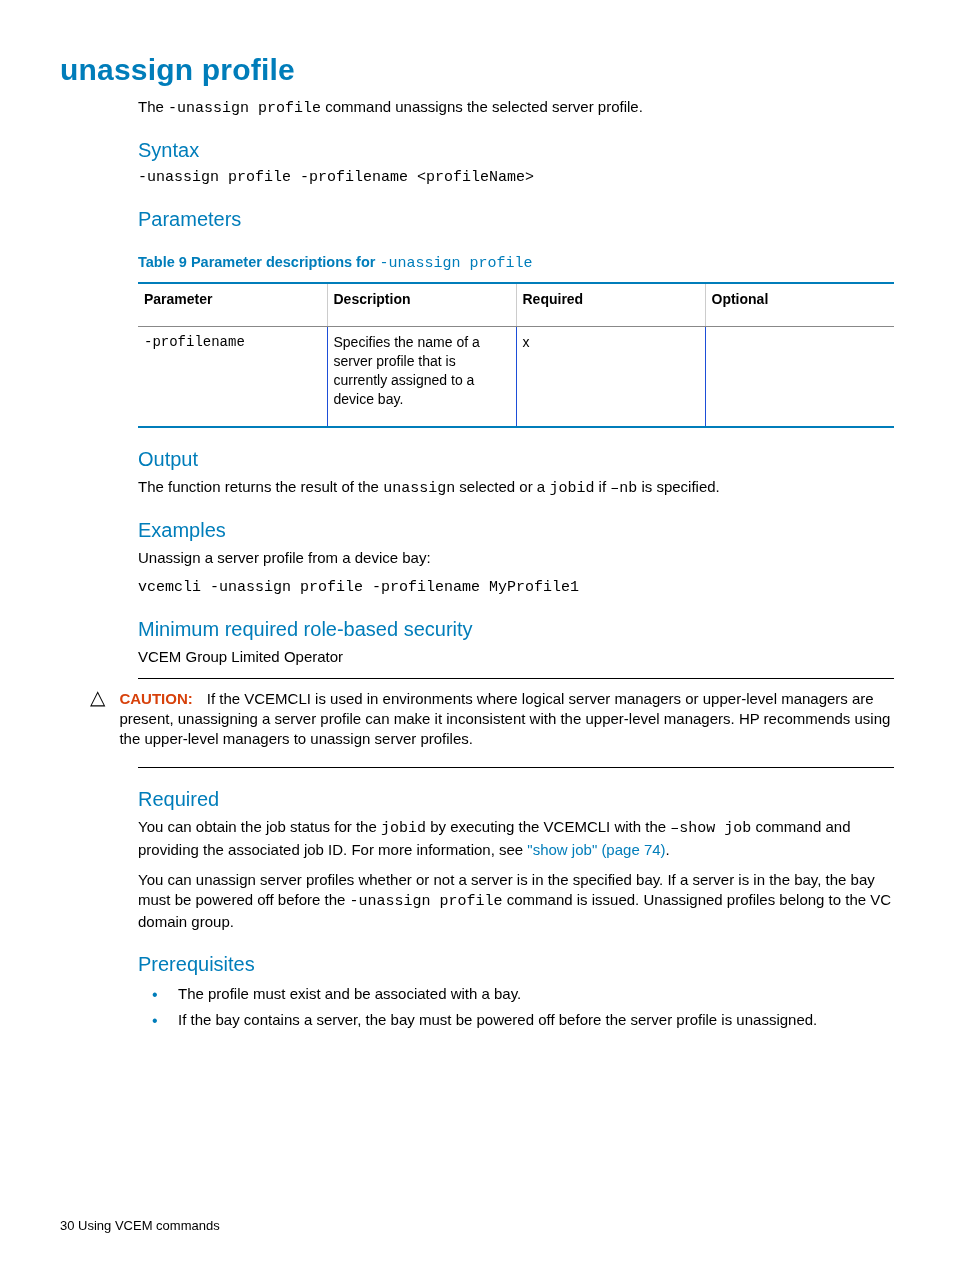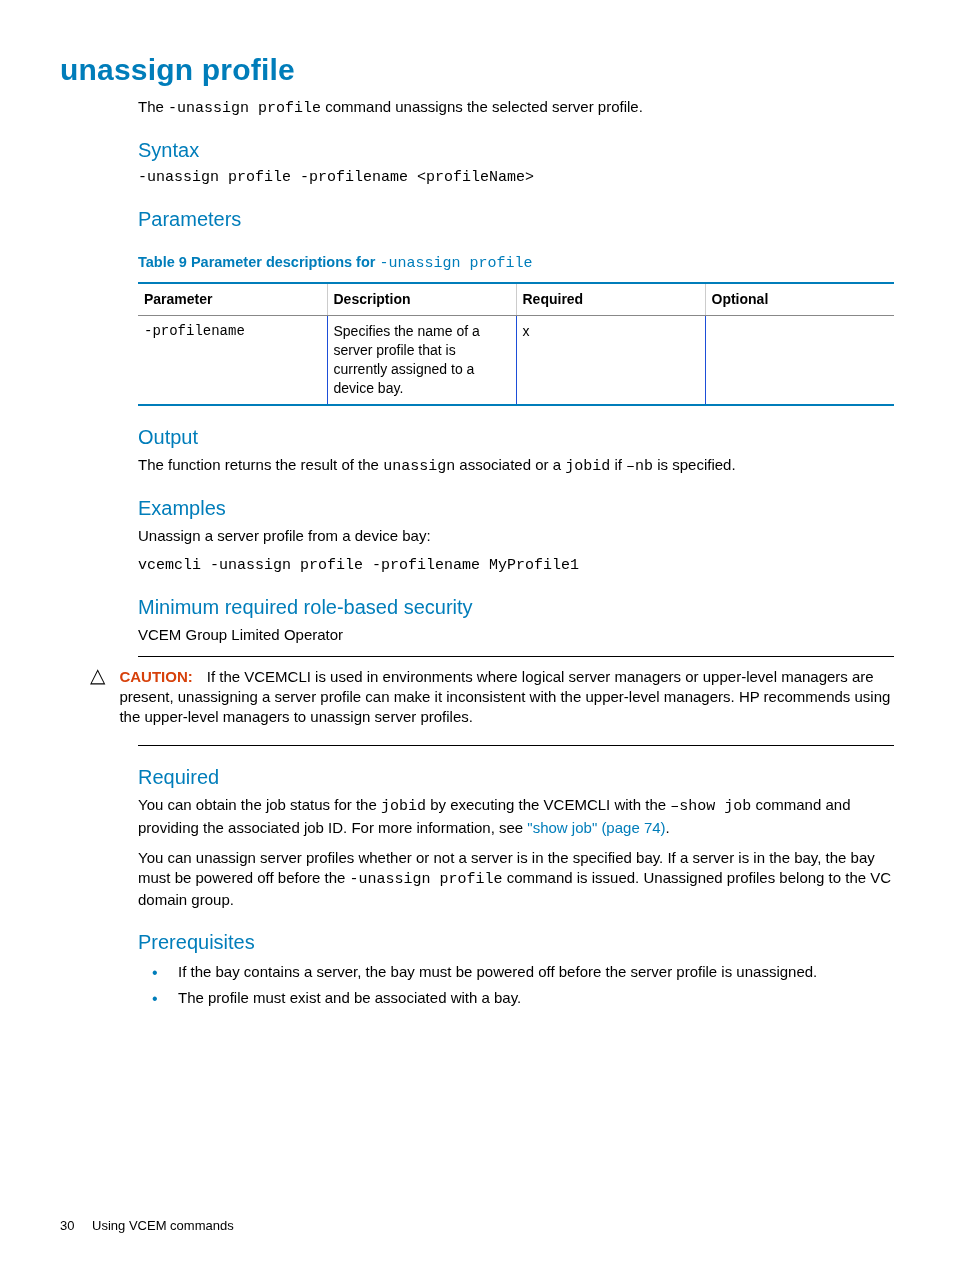--- a/index.html
+++ b/index.html
@@ -44,21 +44,21 @@
   .table-caption .mono { font-weight: 400; font-size: 15px;}
   table.param {
     border-collapse: collapse;
     width: 100%;
     border-top: 2px solid var(--hp-blue);
     border-bottom: 2px solid var(--hp-blue);
     font-size: 14px;
   }
   table.param th, table.param td {
     text-align: left;
-    padding: 6px 8px 6px 6px;
+    padding: 6px 8px 17px 6px;
     vertical-align: top;
   }
   table.param th {
     border-bottom: 1px solid #888;
     border-right: 1px solid #ccc;
     font-weight: 700;
   }
   table.param td {
     border-right: 1px solid #1d4ed8;
   }
@@ -99,21 +99,21 @@
     position: absolute;
     left: -26px;
     font-size: 16px;
   }
   .footer {
     position: absolute;
     bottom: 36px;
     left: 60px;
     font-size: 13px;
   }
-  .footer .pnum { margin-right: 14px; }
+  .footer .pnum { margin-right: 0; }
 </style>
 </head>
 <body>
 
 <h1 class="page-title">unassign profile</h1>
 
 <div class="body-indent">
   <p>
     <span>The </span><span class="mono">-unassign profile</span><span> command unassigns the selected server profile.</span>
   </p>
@@ -146,21 +146,21 @@
         <td class="mono">-profilename</td>
         <td>Specifies the name of a server profile that is currently assigned to a device bay.</td>
         <td>x</td>
         <td></td>
       </tr>
     </tbody>
   </table>
 
   <h2 class="section">Output</h2>
   <p>
-    <span>The function returns the result of the </span><span class="mono">unassign</span><span> associated or a </span><span class="mono">jobid</span><span> if </span><span class="mono">–nb</span><span> is specified.</span>
+    <span>The function returns the result of the </span><span class="mono">unassign</span><span> selected or a </span><span class="mono">jobid</span><span> if </span><span class="mono">–nb</span><span> is specified.</span>
   </p>
 
   <h2 class="section">Examples</h2>
   <p>Unassign a server profile from a device bay:</p>
   <p class="mono">vcemcli -unassign profile -profilename MyProfile1</p>
 
   <h2 class="section">Minimum required role-based security</h2>
   <p>VCEM Group Limited Operator</p>
 
   <hr class="rule">
@@ -181,21 +181,21 @@
   <h2 class="section">Required</h2>
   <p>
     <span>You can obtain the job status for the </span><span class="mono">jobid</span><span> by executing the VCEMCLI with the </span><span class="mono">–show job</span><span> command and providing the associated job ID. For more information, see </span><a href="#" class="xref">"show job" (page 74)</a><span>.</span>
   </p>
   <p>
     <span>You can unassign server profiles whether or not a server is in the specified bay. If a server is in the bay, the bay must be powered off before the </span><span class="mono">-unassign profile</span><span> command is issued. Unassigned profiles belong to the VC domain group.</span>
   </p>
 
   <h2 class="section">Prerequisites</h2>
   <ul class="bullets">
+    <li>The profile must exist and be associated with a bay.</li>
     <li>If the bay contains a server, the bay must be powered off before the server profile is unassigned.</li>
-    <li>The profile must exist and be associated with a bay.</li>
   </ul>
 </div>
 
 <div class="footer">
   <span class="pnum">30</span>
   <span>Using VCEM commands</span>
 </div>
 
 </body></html>

